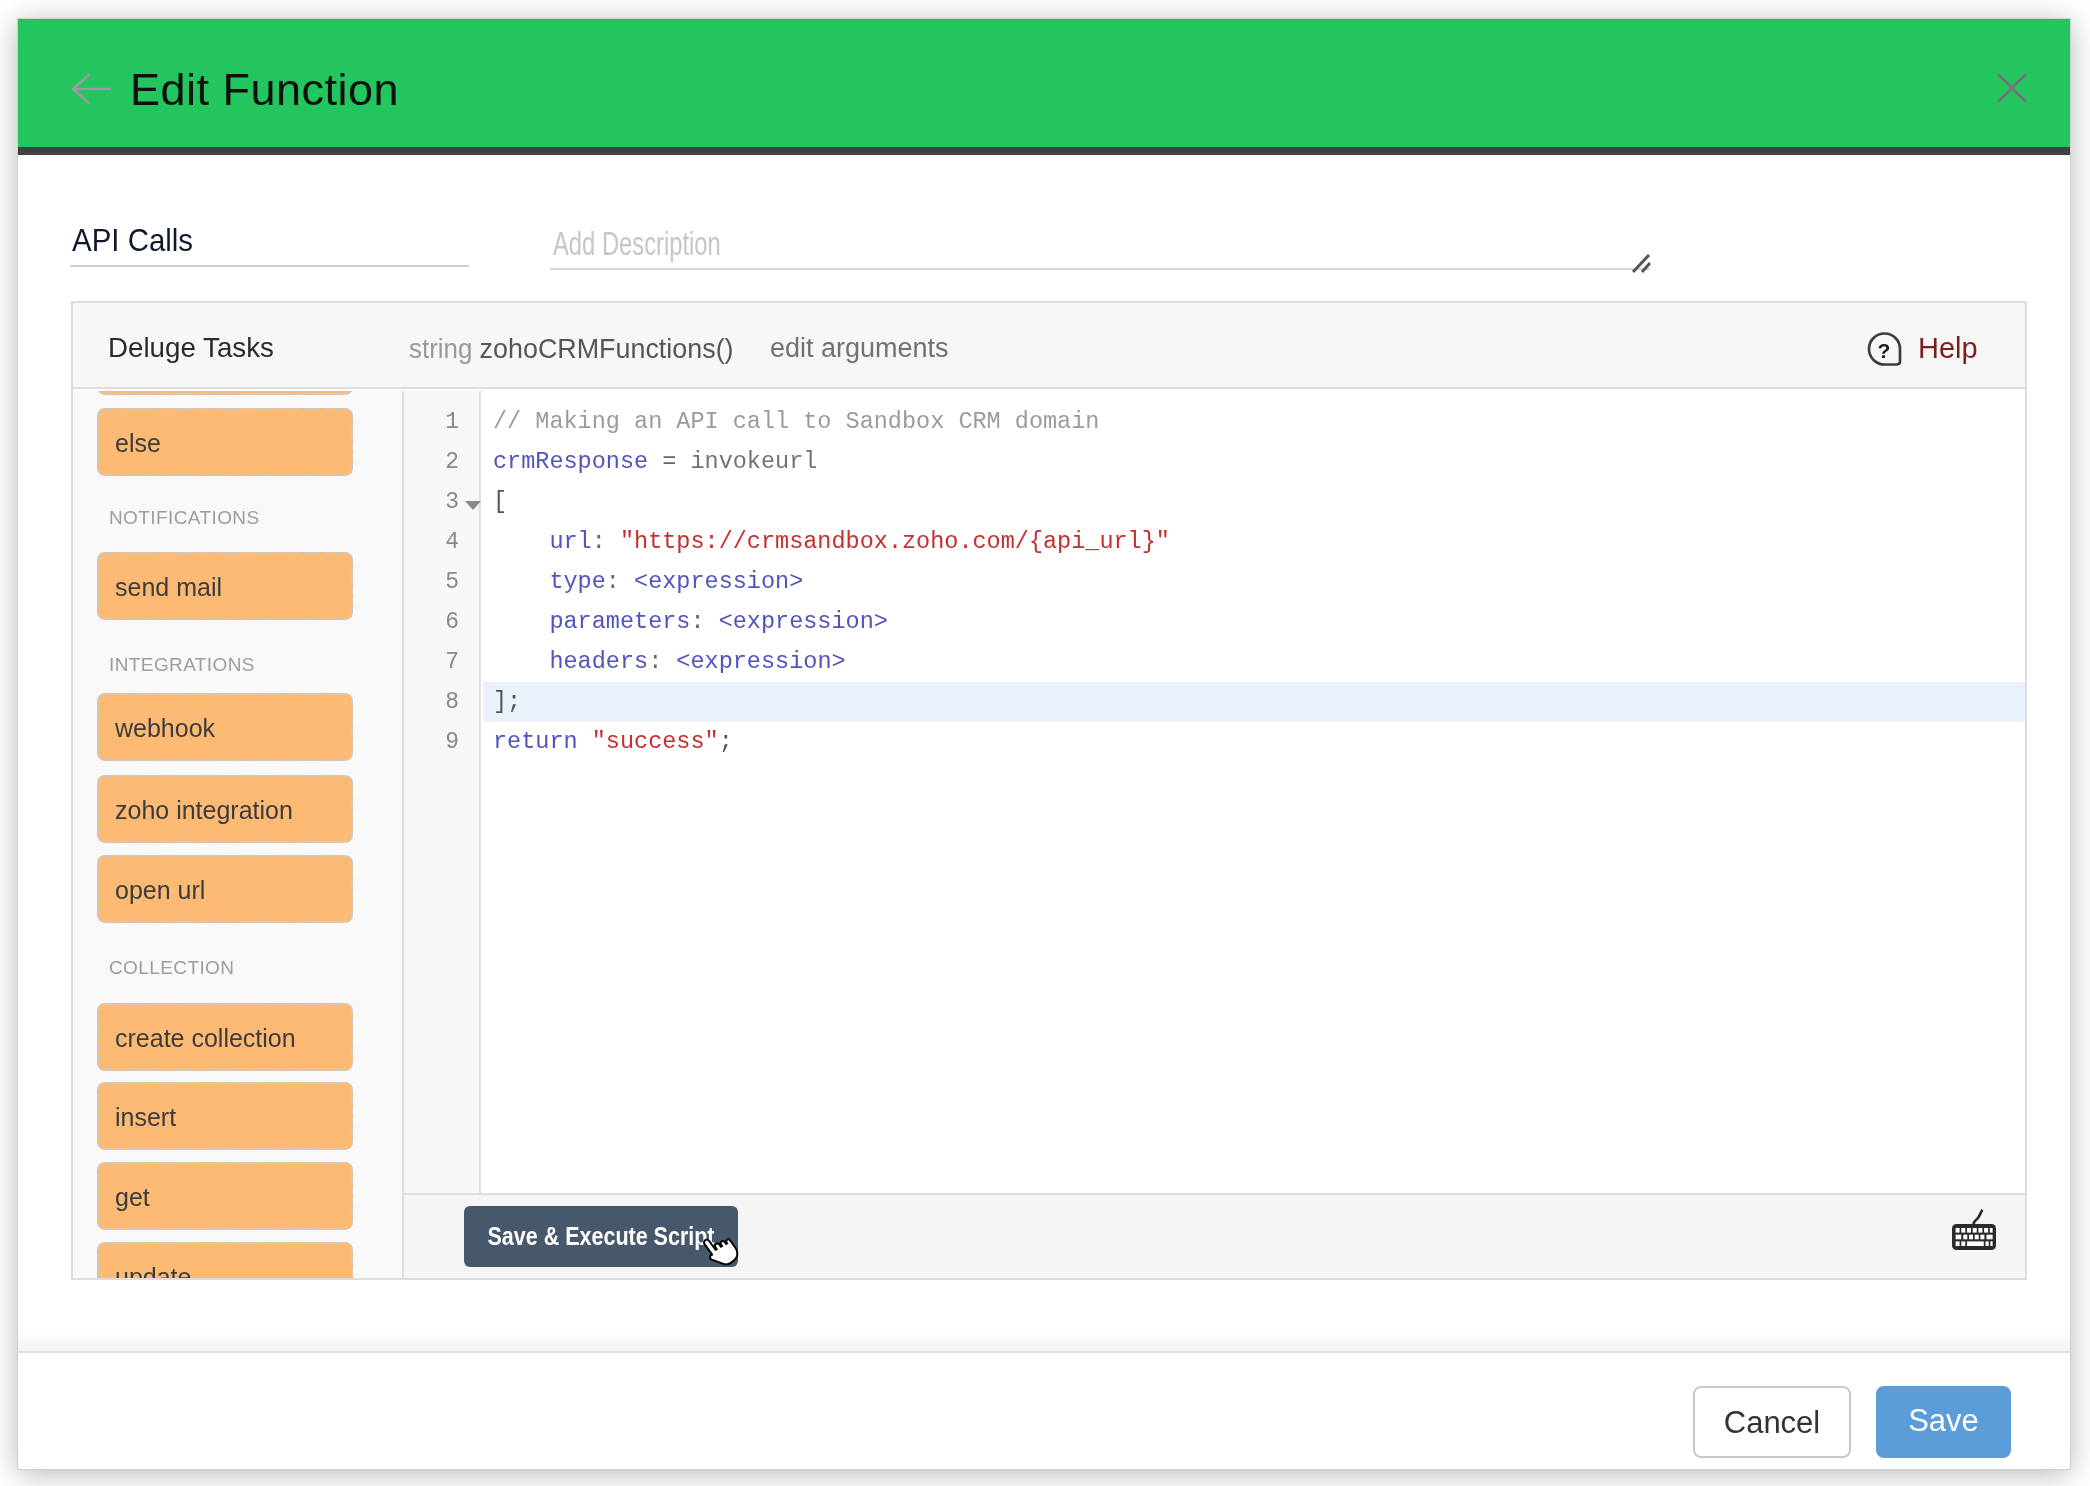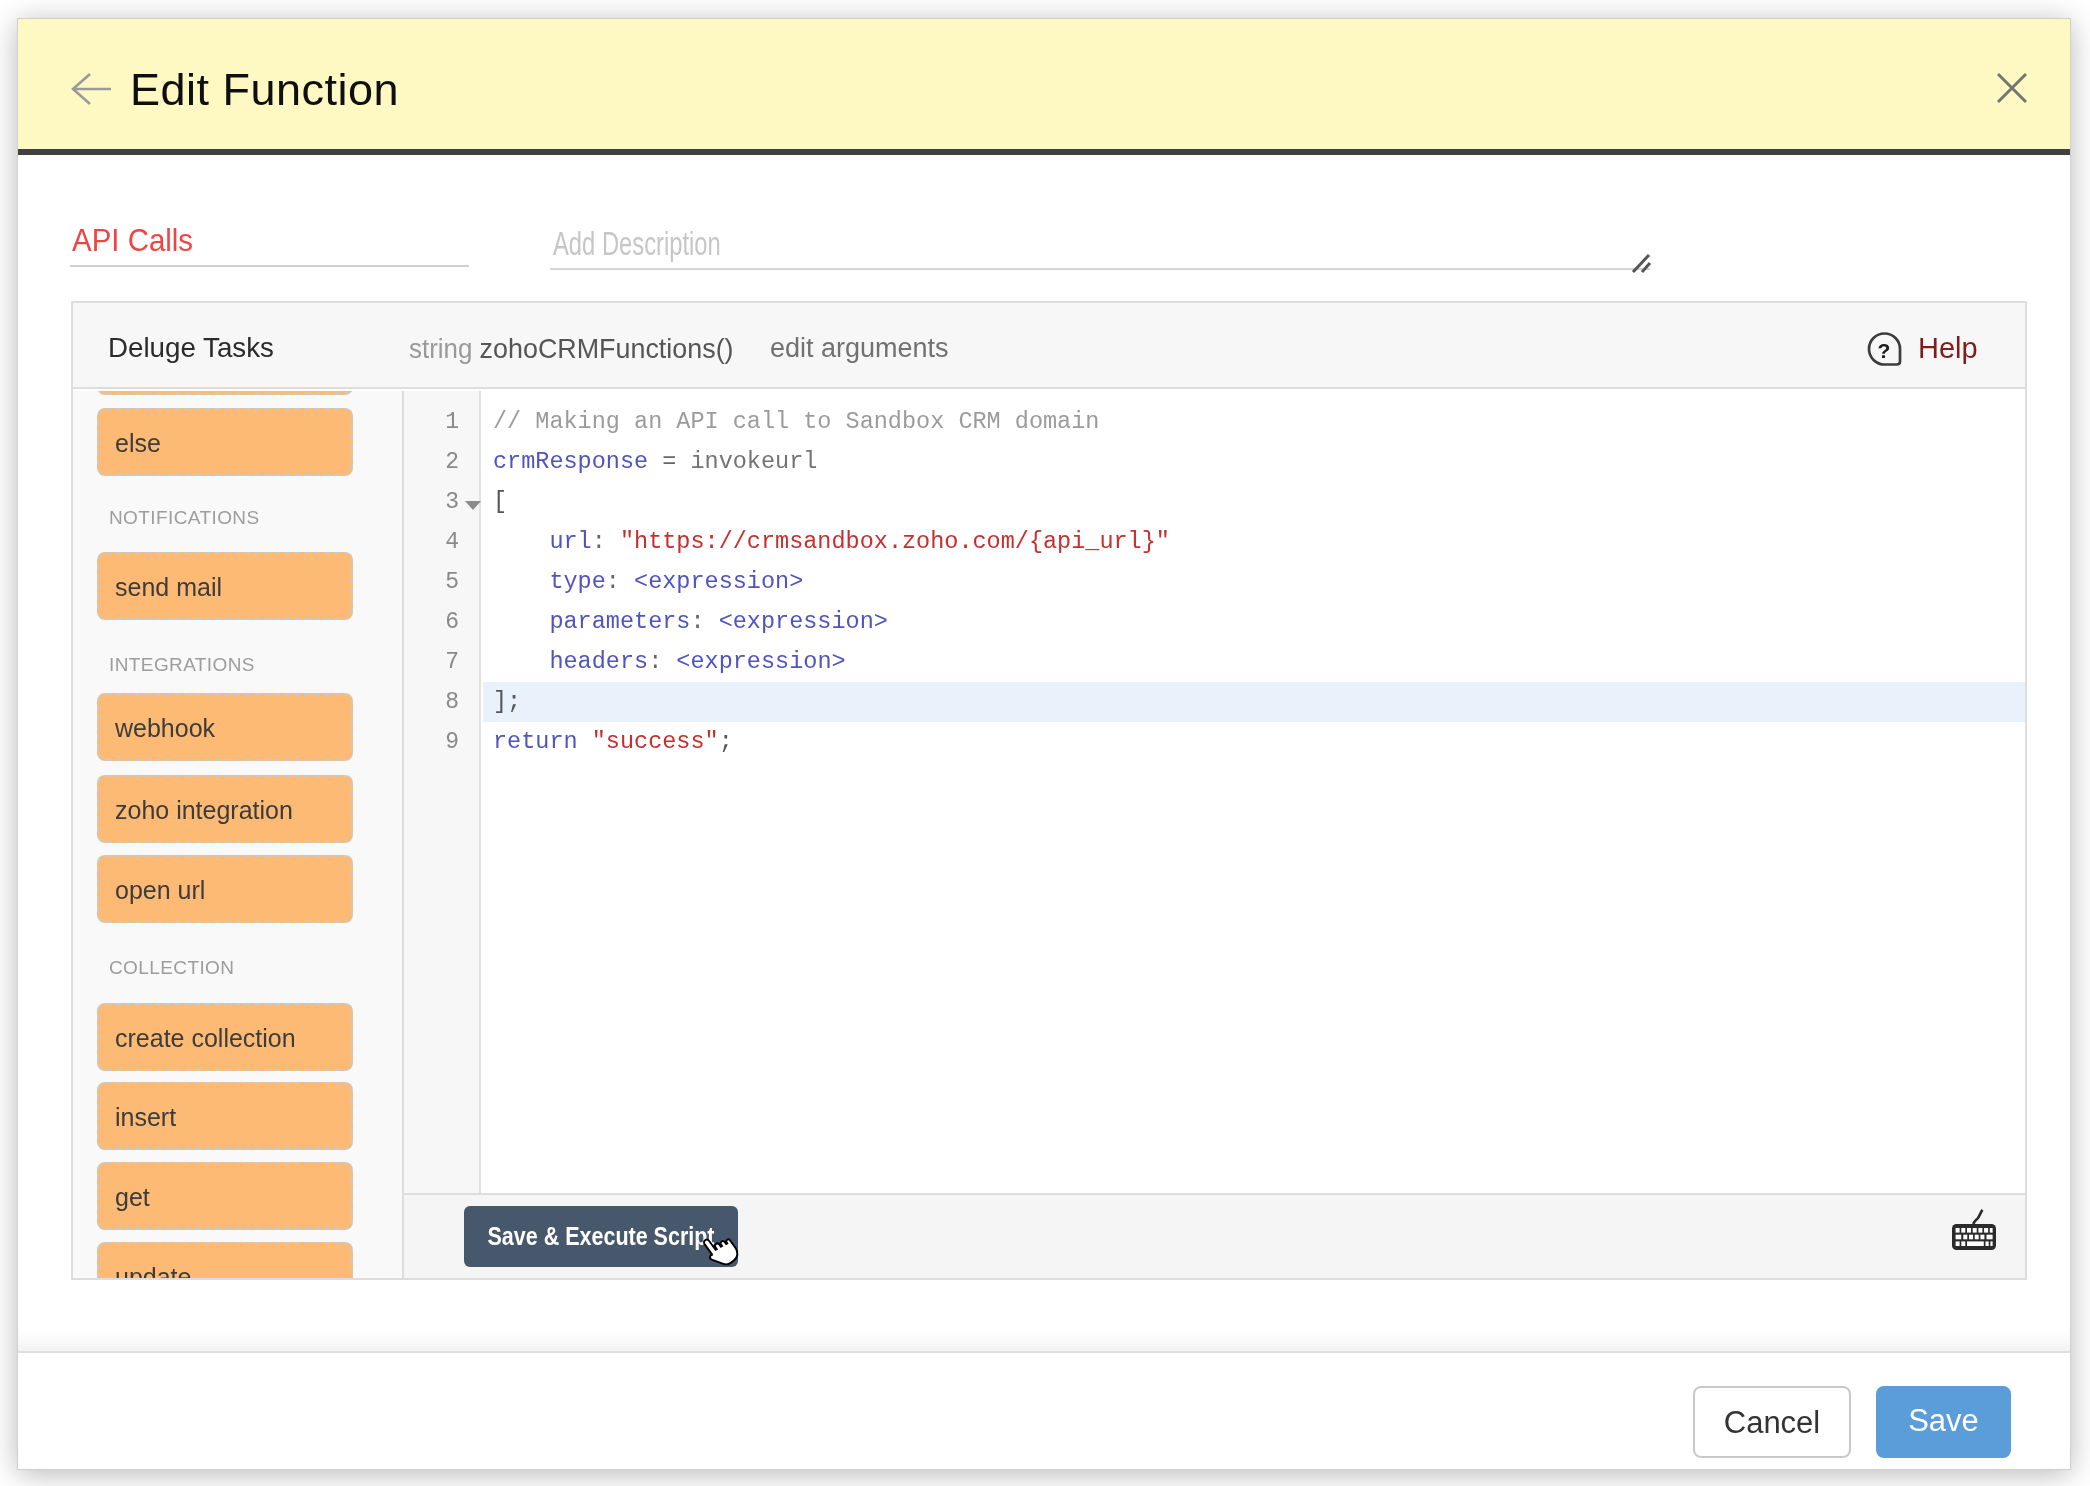--- a/index.html
+++ b/index.html
@@ -1,26 +1,26 @@
 <!DOCTYPE html>
 <html><head>
 <meta charset="utf-8">
 <style>
   * { margin:0; padding:0; box-sizing:border-box; }
   html,body { width:2090px; height:1486px; background:#fff; font-family:"Liberation Sans", sans-serif; }
   #stage { position:relative; width:2090px; height:1486px; overflow:hidden; background:#fff; }
   #dialog { position:absolute; left:17px; top:18px; width:2054px; height:1452px; background:#fff;
             border:1px solid #cfcfcf; box-shadow:0 4px 28px rgba(0,0,0,0.28); }
   
-  #hdr { position:absolute; left:0; top:0; width:100%; height:136px; background:#fef9c3; border-bottom:6px solid #404040; }
+  #hdr { position:absolute; left:0; top:0; width:100%; height:136px; background:#22c55e; border-bottom:8px solid #404040; }
   #hdr .title { position:absolute; left:112px; top:45px; font-size:45px; color:#0f0f0f; letter-spacing:0.5px; }
   #backarrow { position:absolute; left:52px; top:52px; }
   #closex { position:absolute; left:1976px; top:50px; }
   
-  .namefield { position:absolute; left:52px; top:190px; width:399px; height:58px; border-bottom:2px solid #cfcfcf; font-size:32px; color:#ef4444; }
+  .namefield { position:absolute; left:52px; top:190px; width:399px; height:58px; border-bottom:2px solid #cfcfcf; font-size:32px; color:#0f172a; }
   .namefield span { position:absolute; left:2px; top:13px; transform:scaleX(0.92); transform-origin:0 0; }
   .descfield { position:absolute; left:532px; top:193px; width:1100px; height:58px; border-bottom:2px solid #d6d6d6; }
   .descfield span { position:absolute; left:3px; top:13px; font-size:33px; color:#c6c6c9; transform:scaleX(0.72); transform-origin:0 0; }
   #resizer { position:absolute; left:1613px; top:233px; }
   
   #panel { position:absolute; left:53px; top:282px; width:1956px; height:979px; border:2px solid #ddd; background:#fff; }
   #phdr { position:absolute; left:0; top:0; width:100%; height:86px; background:#f7f7f8; border-bottom:2px solid #ddd; }
   #phdr .dt { position:absolute; left:35px; top:29px; font-size:28px; color:#2b2b2b; transform:scaleX(0.99); transform-origin:0 0; }
   #phdr .sig { position:absolute; left:336px; top:30px; font-size:27px; color:#999; transform:scaleX(0.96); transform-origin:0 0; }
   #phdr .sig b { font-weight:normal; font-size:28px; color:#555; }

